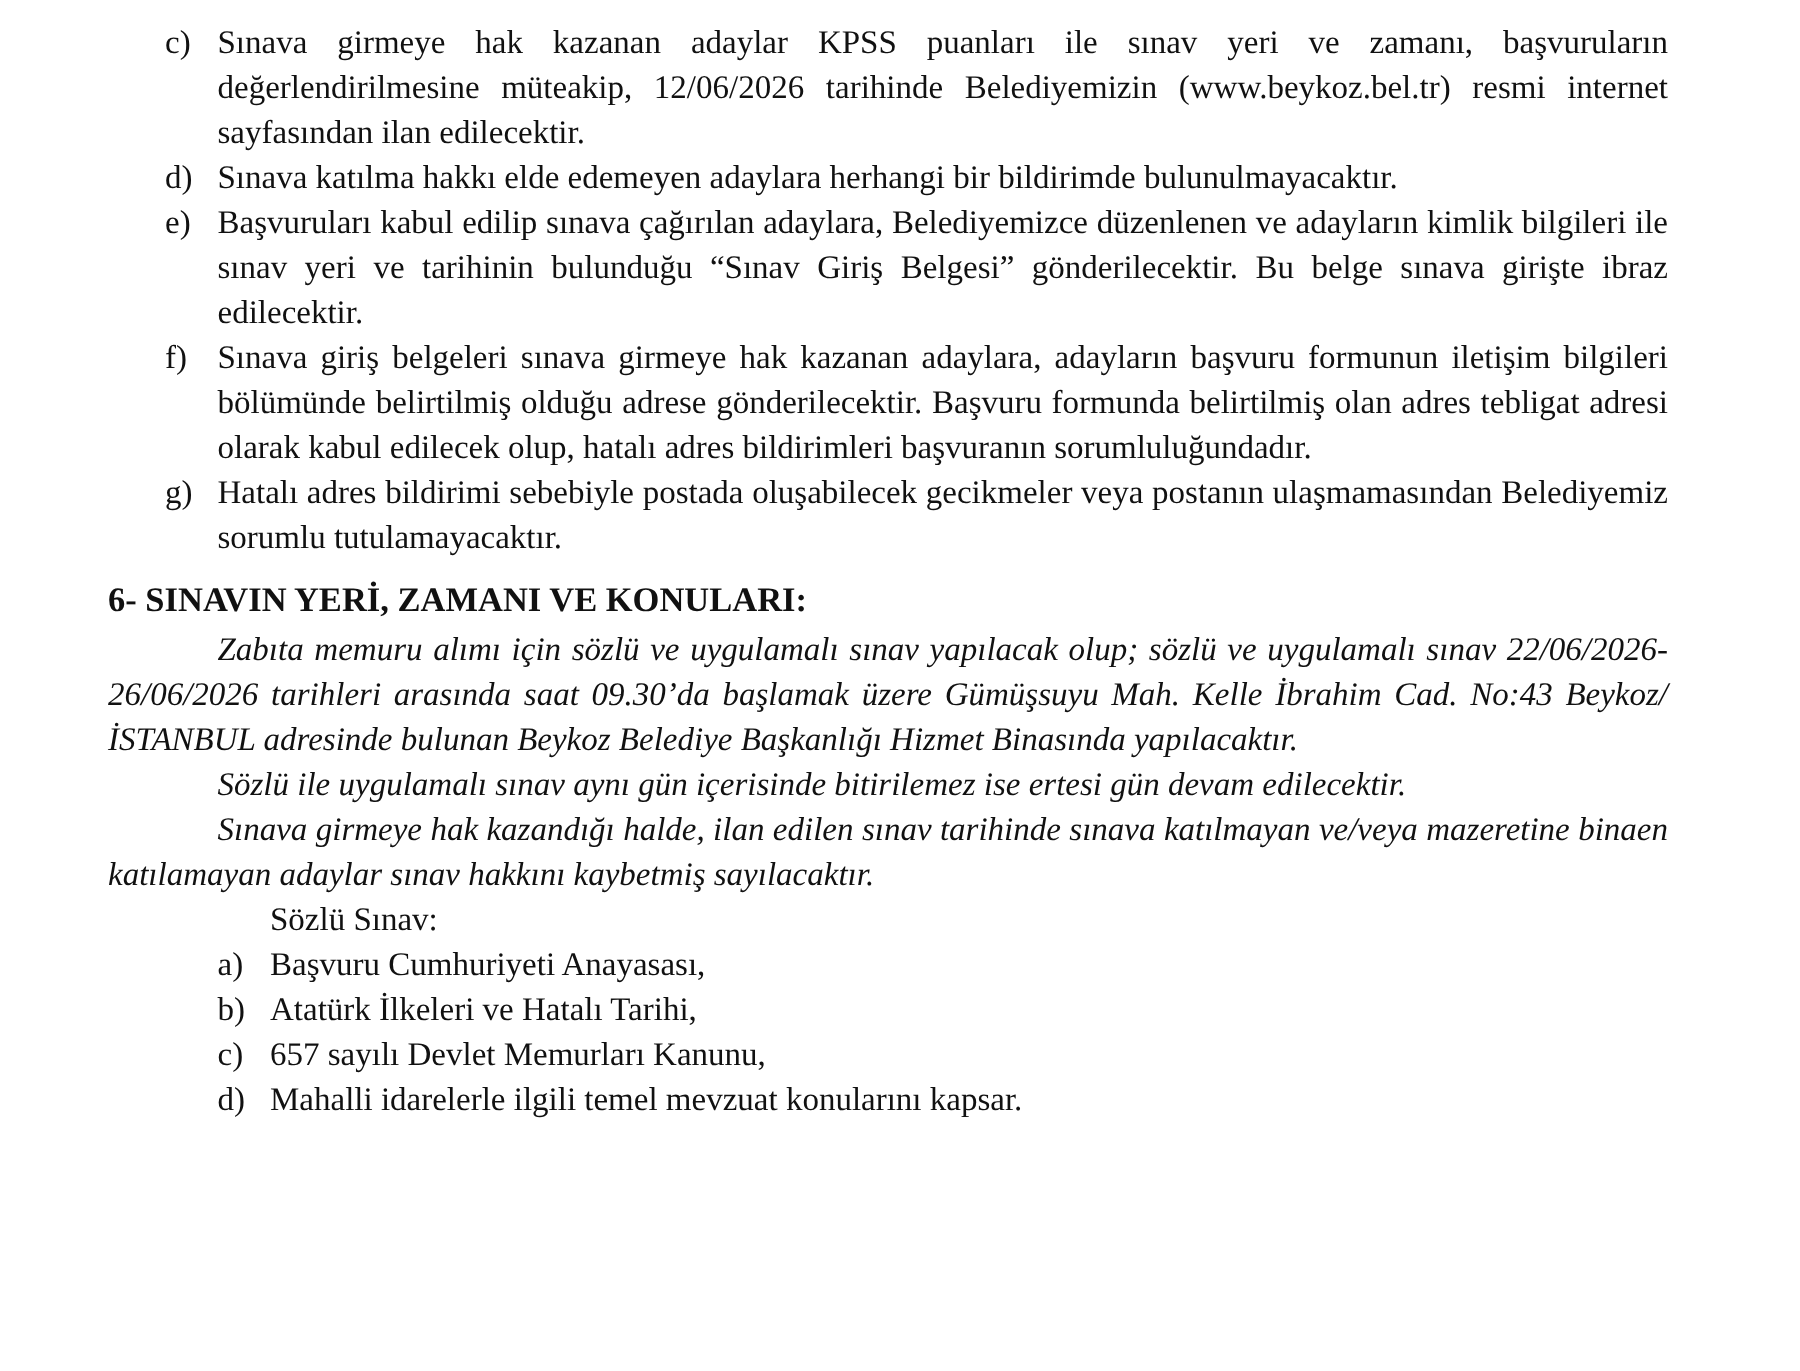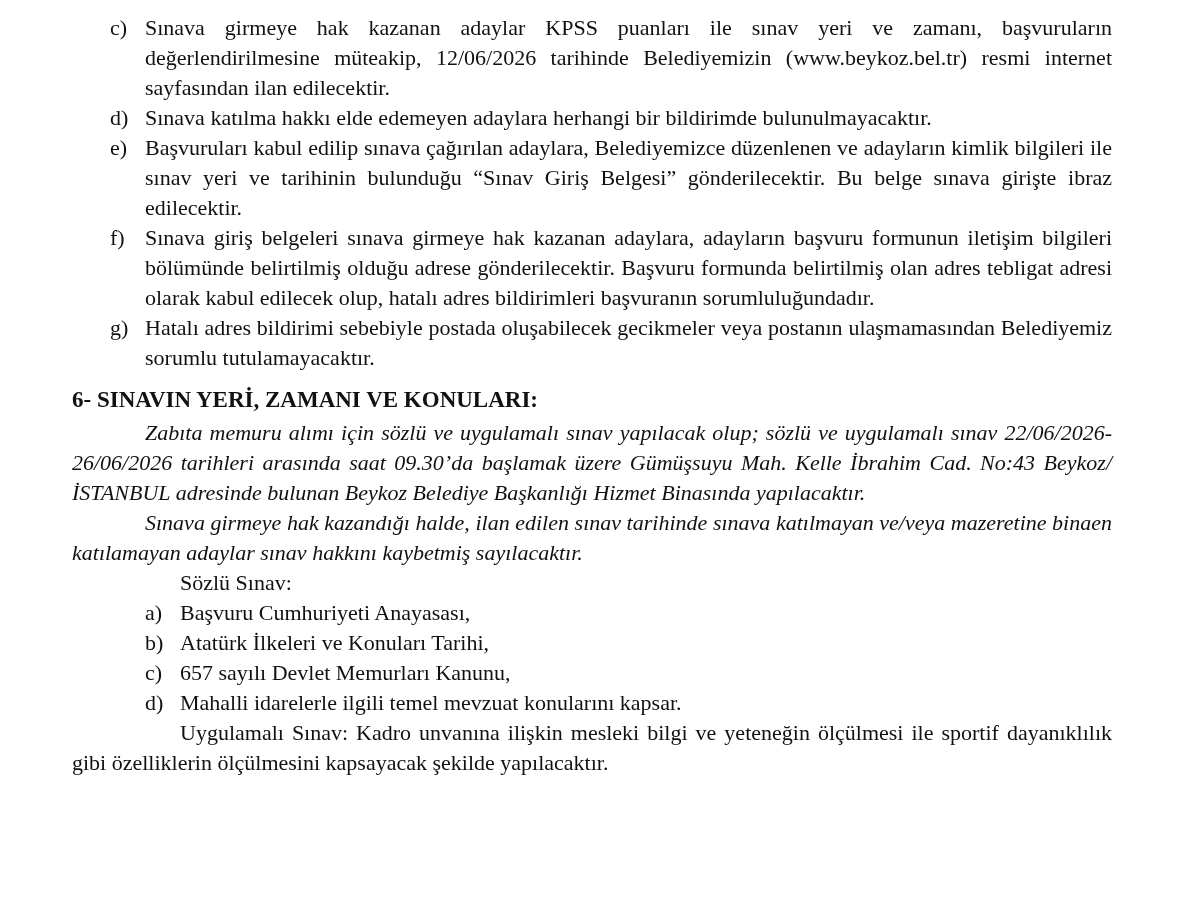--- a/index.html
+++ b/index.html
@@ -84,38 +84,38 @@
     </div>
     <div class="li-row">
       <span class="li-label">g)</span>
       <span class="li-text">Hatalı adres bildirimi sebebiyle postada oluşabilecek gecikmeler veya postanın ulaşmamasından Belediyemiz sorumlu tutulamayacaktır.</span>
     </div>
   </div>
 
   <div class="section-heading">6- SINAVIN YERİ, ZAMANI VE KONULARI:</div>
 
   <div class="para">Zabıta memuru alımı için sözlü ve uygulamalı sınav yapılacak olup; sözlü ve uygulamalı sınav 22/06/2026-26/06/2026 tarihleri arasında saat 09.30’da başlamak üzere Gümüşsuyu Mah. Kelle İbrahim Cad. No:43 Beykoz/İSTANBUL adresinde bulunan Beykoz Belediye Başkanlığı Hizmet Binasında yapılacaktır.</div>
+  <div class="para">Sözlü ile uygulamalı sınav aynı gün içerisinde bitirilemez ise ertesi gün devam edilecektir.</div>
   <div class="para">Sınava girmeye hak kazandığı halde, ilan edilen sınav tarihinde sınava katılmayan ve/veya mazeretine binaen katılamayan adaylar sınav hakkını kaybetmiş sayılacaktır.</div>
 
   <div class="sub-heading">Sözlü Sınav:</div>
 
   <div class="list-sub">
     <div class="li-row">
       <span class="li-label">a)</span>
       <span class="li-text">Başvuru Cumhuriyeti Anayasası,</span>
     </div>
     <div class="li-row">
       <span class="li-label">b)</span>
-      <span class="li-text">Atatürk İlkeleri ve Konuları Tarihi,</span>
+      <span class="li-text">Atatürk İlkeleri ve Hatalı Tarihi,</span>
     </div>
     <div class="li-row">
       <span class="li-label">c)</span>
       <span class="li-text">657 sayılı Devlet Memurları Kanunu,</span>
     </div>
     <div class="li-row">
       <span class="li-label">d)</span>
       <span class="li-text">Mahalli idarelerle ilgili temel mevzuat konularını kapsar.</span>
     </div>
   </div>
 
-  <div class="closing">Uygulamalı Sınav: Kadro unvanına ilişkin mesleki bilgi ve yeteneğin ölçülmesi ile sportif dayanıklılık gibi özelliklerin ölçülmesini kapsayacak şekilde yapılacaktır.</div>
 
 </div>
 
 </body></html>

